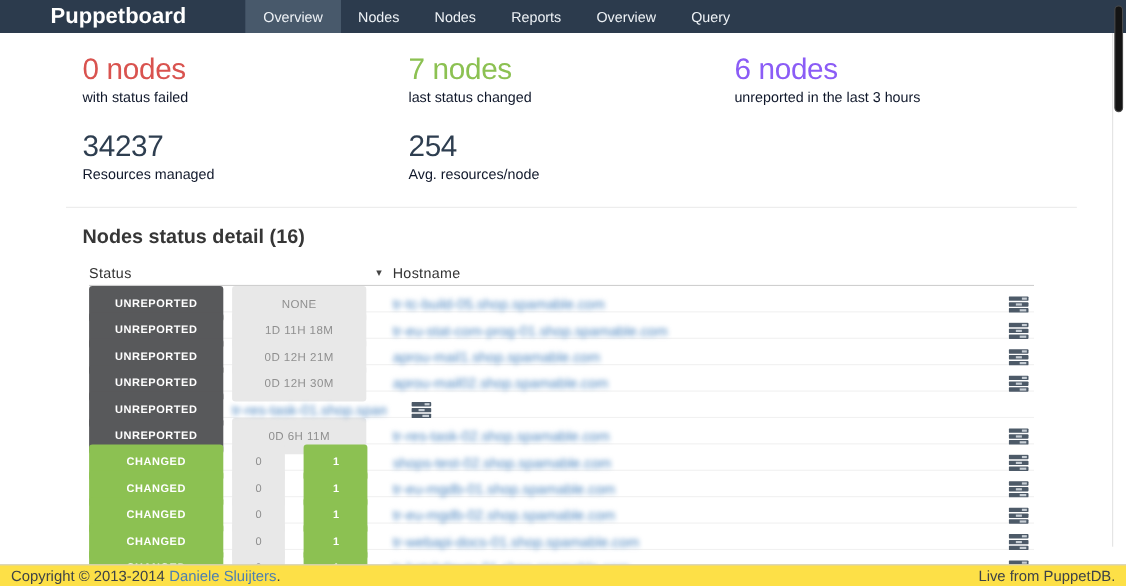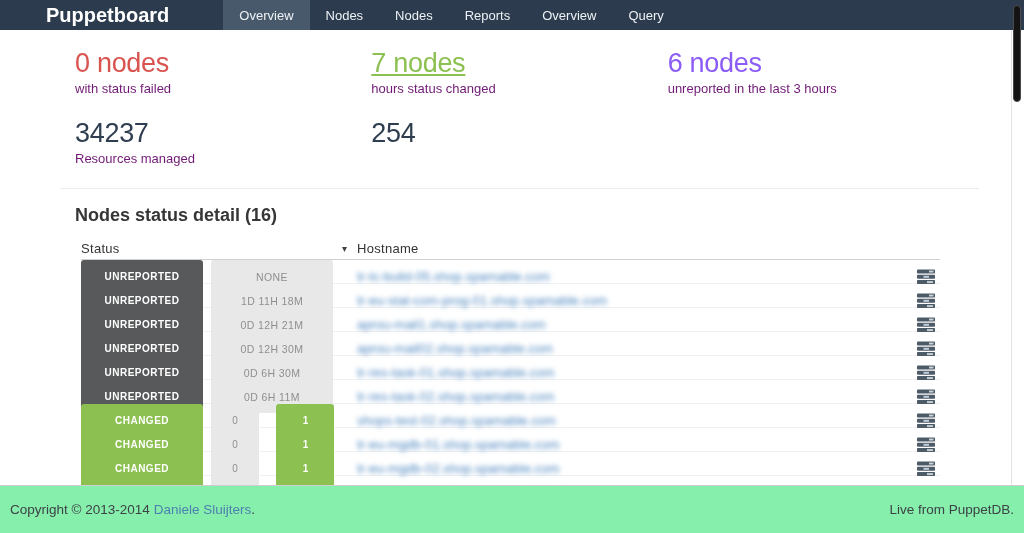--- a/index.html
+++ b/index.html
@@ -11,24 +11,24 @@
   .navbar { height:30px; background:#2c3b4d; display:flex; align-items:stretch; }
   .brand { color:#ffffff; font-weight:bold; font-size:20px; padding:0 14px 0 10px; display:flex; align-items:center; cursor:pointer;margin-left:36px; }
   .nav-item { color:#eef2f6; font-size:13px; padding:0 16px; display:flex; align-items:center; cursor:pointer; }
   .nav-item.active { background:#48596b;margin-left:40px; }
 
   
   .main { padding:18px 60px 0 75px; }
   .stats-grid { display:grid; grid-template-columns:repeat(3,1fr); margin-bottom:22px; }
   .stat-value { font-size:27px; line-height:30px; letter-spacing:-0.3px; }
   .stat-red   { color:#d9534f; }
-  .stat-green { color:#8cc152;text-decoration:underline; }
+  .stat-green { color:#8cc152; }
   .stat-dark  { color:#8b5cf6; }
   .stat-navy  { color:#2e3e50; }
-  .stat-label { font-size:13px; color:#701a75; margin-top:3px; }
+  .stat-label { font-size:13px; color:#0f172a; margin-top:3px; }
 
   .divider { border-top:1px solid #ececec; margin:8px -15px 0 -15px; }
 
   .section-title { font-size:18px; font-weight:bold; color:#363636; margin:16px 0 12px 0; }
 
   
   .node-table { margin-left:6px; width:859px; }
   .grid-row { display:grid; grid-template-columns:124px 140px auto 40px; column-gap:6px;
               align-items:center; height:24px; border-bottom:1px solid #f1f1f1; }
   .header-row { height:22px; border-bottom:1px solid #cfcfcf; font-size:13px; color:#333; }
@@ -42,21 +42,21 @@
   .badge.green { background:#8cc152; }
   .badge.wide-gray  { background:#e8e8e8; color:#8f8f8f; width:122px; font-size:10.5px; letter-spacing:0.4px; }
   .badge.small-gray { background:#e8e8e8; color:#8f8f8f; width:48px; }
   .badge.small-green{ background:#8cc152; color:#fff; width:58px; margin-left:13px; font-weight:bold; }
 
   .hostname { font-size:13px; color:#4c86c0; filter:blur(2.6px); white-space:nowrap;
               overflow:hidden; cursor:pointer; }
   .row-icon { justify-self:start; margin-left:17px; display:flex; cursor:pointer; }
 
   
-  .footer { position:absolute; left:0; right:0; bottom:0; height:48px; background:#86efac;
+  .footer { position:absolute; left:0; right:0; bottom:0; height:20px; background:#fde047;
             border-top:1px solid #cfcfcf; display:flex; align-items:center;
             justify-content:space-between; padding:0 10px; font-size:13.5px; color:#3d4247; z-index:5; }
   .footer a, .footer .link { color:#4d7fb0; text-decoration:none; cursor:pointer; }
   .copy-prefix { margin-right:4px; }
 
   
   .content-edge { position:absolute; top:30px; right:12px; bottom:36px; border-right:1px solid #e3e3e3; z-index:4; }
   .scroll-thumb { position:absolute; top:5px; right:3px; width:8px; height:97px;
                   background:#141414; border:1px solid #4a4a4a; border-radius:5px; z-index:10; cursor:pointer; }
 </style>
@@ -82,35 +82,36 @@
 
   <div class="main">
 
     <div class="stats-grid">
       <div>
         <div class="stat-value stat-red">0 nodes</div>
         <div class="stat-label">with status failed</div>
       </div>
       <div>
         <div class="stat-value stat-green">7 nodes</div>
-        <div class="stat-label">hours status changed</div>
+        <div class="stat-label">last status changed</div>
       </div>
       <div>
         <div class="stat-value stat-dark">6 nodes</div>
         <div class="stat-label">unreported in the last 3 hours</div>
       </div>
     </div>
 
     <div class="stats-grid">
       <div>
         <div class="stat-value stat-navy">34237</div>
         <div class="stat-label">Resources managed</div>
       </div>
       <div>
         <div class="stat-value stat-navy">254</div>
+        <div class="stat-label">Avg. resources/node</div>
       </div>
     </div>
 
     <div class="divider"></div>
 
     <h2 class="section-title">Nodes status detail (16)</h2>
 
     <div class="node-table">
       <div class="grid-row header-row">
         <div class="header-cell">Status</div>
@@ -190,25 +191,20 @@
         <rect x="12" y="1.5" width="4.5" height="2" fill="#c7ced5"></rect>
         <rect x="0" y="5.8" width="18" height="4" rx="0.8" fill="#4d5a68"></rect>
         <rect x="6.5" y="6.8" width="5.5" height="2" fill="#c7ced5"></rect>
         <rect x="0" y="11.1" width="18" height="4" rx="0.8" fill="#4d5a68"></rect>
         <rect x="10" y="12.1" width="6" height="2" fill="#c7ced5"></rect>
       </svg>
     </span>
   </div>
           <div class="grid-row">
     <span class="badge status-badge dark">UNREPORTED</span>
-    <span class="counter-cell">
-      <span class="badge wide-gray">0D 6H 30M</span>
-      
-      
-    </span>
     <span class="hostname">tr-res-task-01.shop.spamable.com</span>
     <span class="row-icon">
       <svg width="19" height="16" viewBox="0 0 19 16" xmlns="http://www.w3.org/2000/svg">
         <rect x="0" y="0.5" width="18" height="4" rx="0.8" fill="#4d5a68"></rect>
         <rect x="12" y="1.5" width="4.5" height="2" fill="#c7ced5"></rect>
         <rect x="0" y="5.8" width="18" height="4" rx="0.8" fill="#4d5a68"></rect>
         <rect x="6.5" y="6.8" width="5.5" height="2" fill="#c7ced5"></rect>
         <rect x="0" y="11.1" width="18" height="4" rx="0.8" fill="#4d5a68"></rect>
         <rect x="10" y="12.1" width="6" height="2" fill="#c7ced5"></rect>
       </svg>

